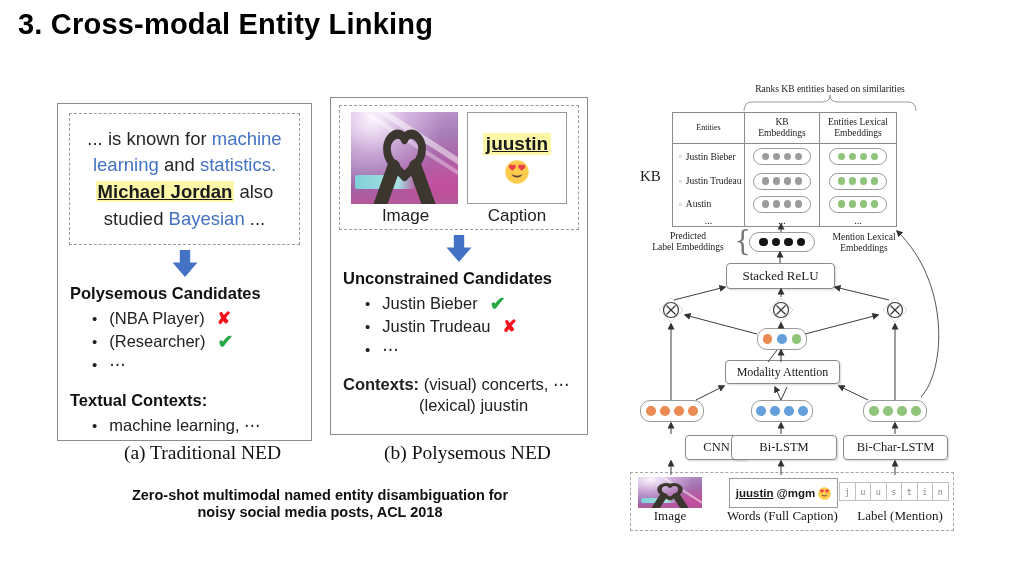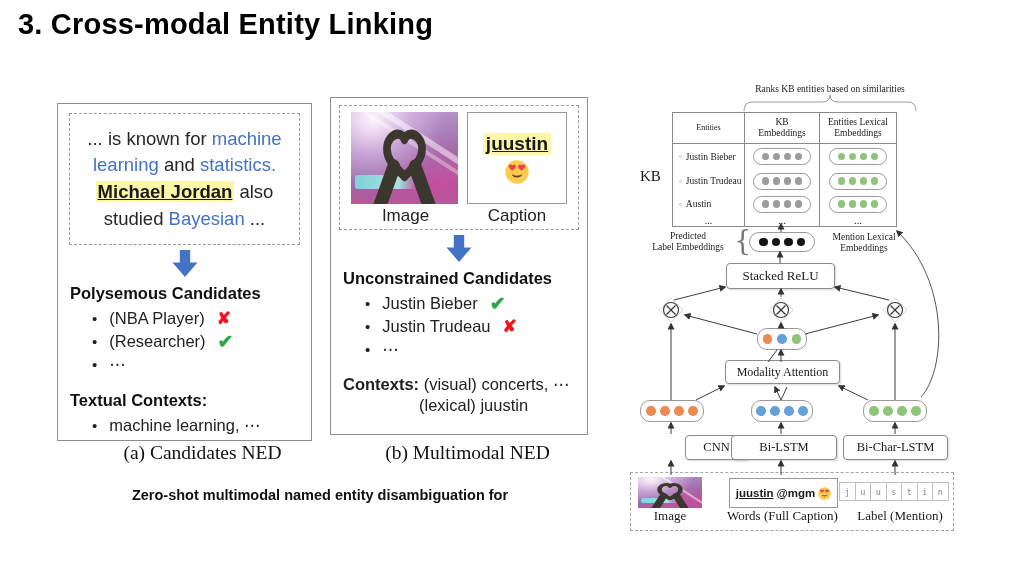--- a/index.html
+++ b/index.html
@@ -219,24 +219,25 @@
           <span class="lbl">⋯</span>
         </li>
     </ul>
     <div class="ctx-line" style="margin-top:14px">
       <b>Contexts:</b>
       <span>(visual) concerts, ⋯</span>
     </div>
     <div class="ctx-line ctx-line2">(lexical) juustin</div>
   </section>
 
-  <div class="abs fig-cap" style="left:75px;width:255px;">(a) Candidates NED</div>
-  <div class="abs fig-cap" style="left:345px;width:245px;">(b) Multimodal NED</div>
+  <div class="abs fig-cap" style="left:75px;width:255px;">(a) Traditional NED</div>
+  <div class="abs fig-cap" style="left:345px;width:245px;">(b) Polysemous NED</div>
   <div class="abs citation">
     <div>Zero-shot multimodal named entity disambiguation for</div>
+    <div>noisy social media posts, ACL 2018</div>
   </div>
 
   <section class="abs arch">
 
     <div class="abs ranks lab">Ranks KB entities based on similarities</div>
 
     <div class="abs kbtable">
       <div class="c hd hd-ent">Entities</div>
       <div class="c hd">
           <span><span>KB</span><br><span>Embeddings</span></span>

